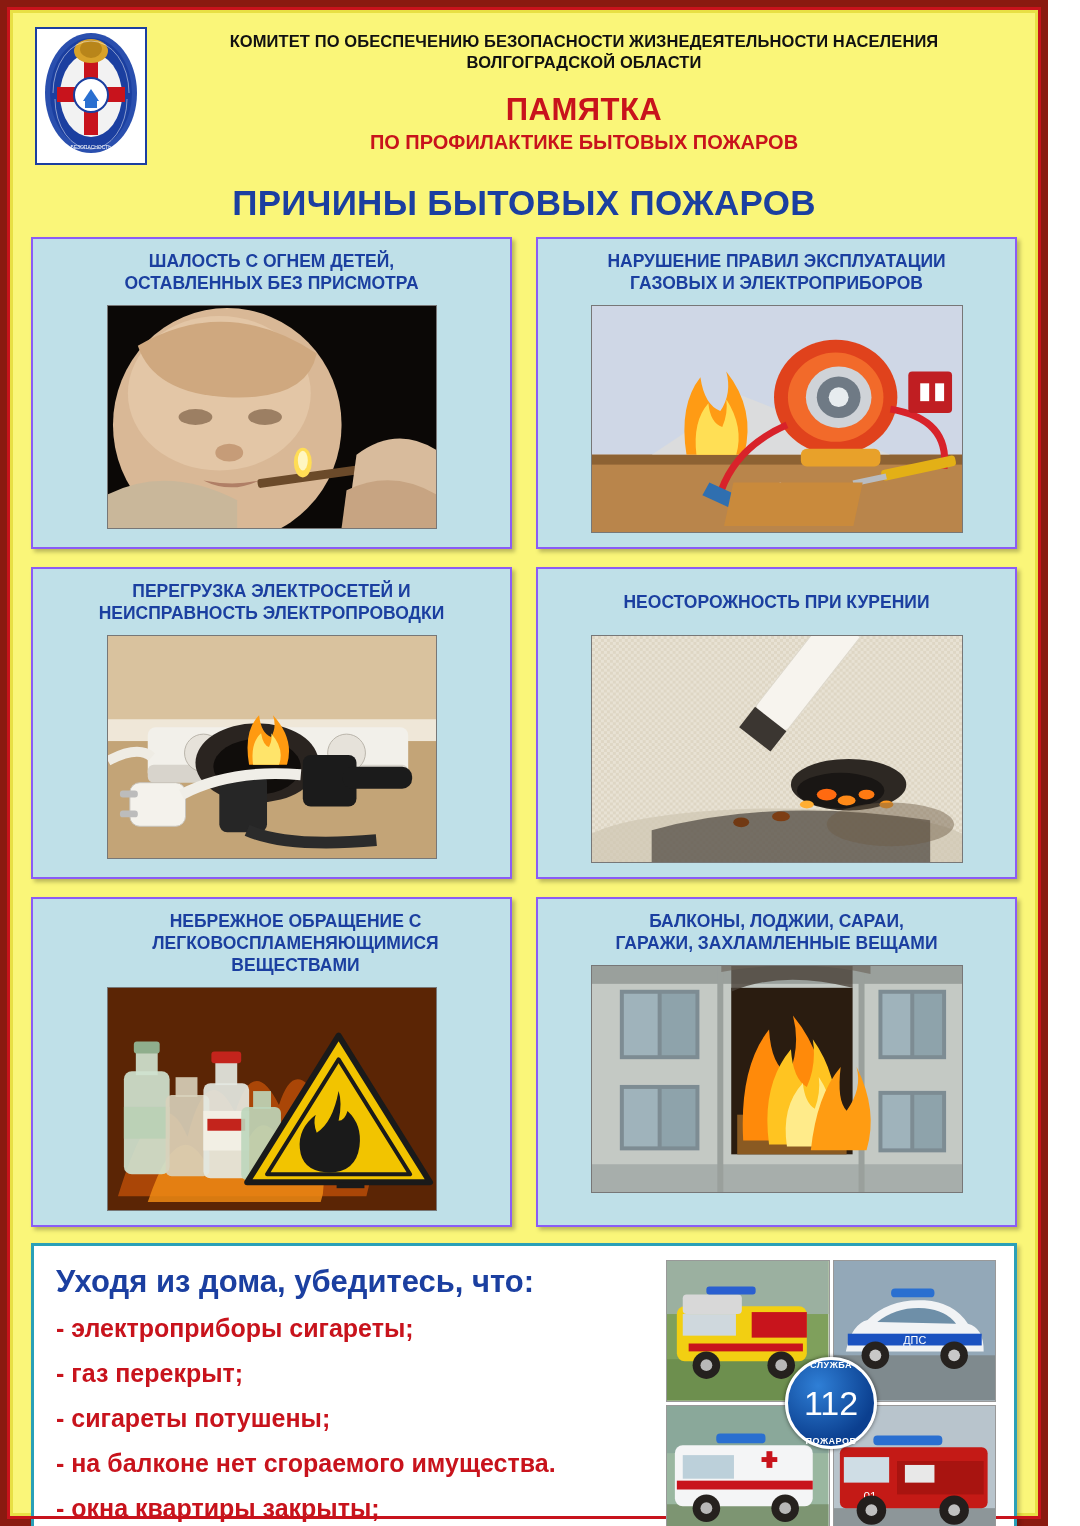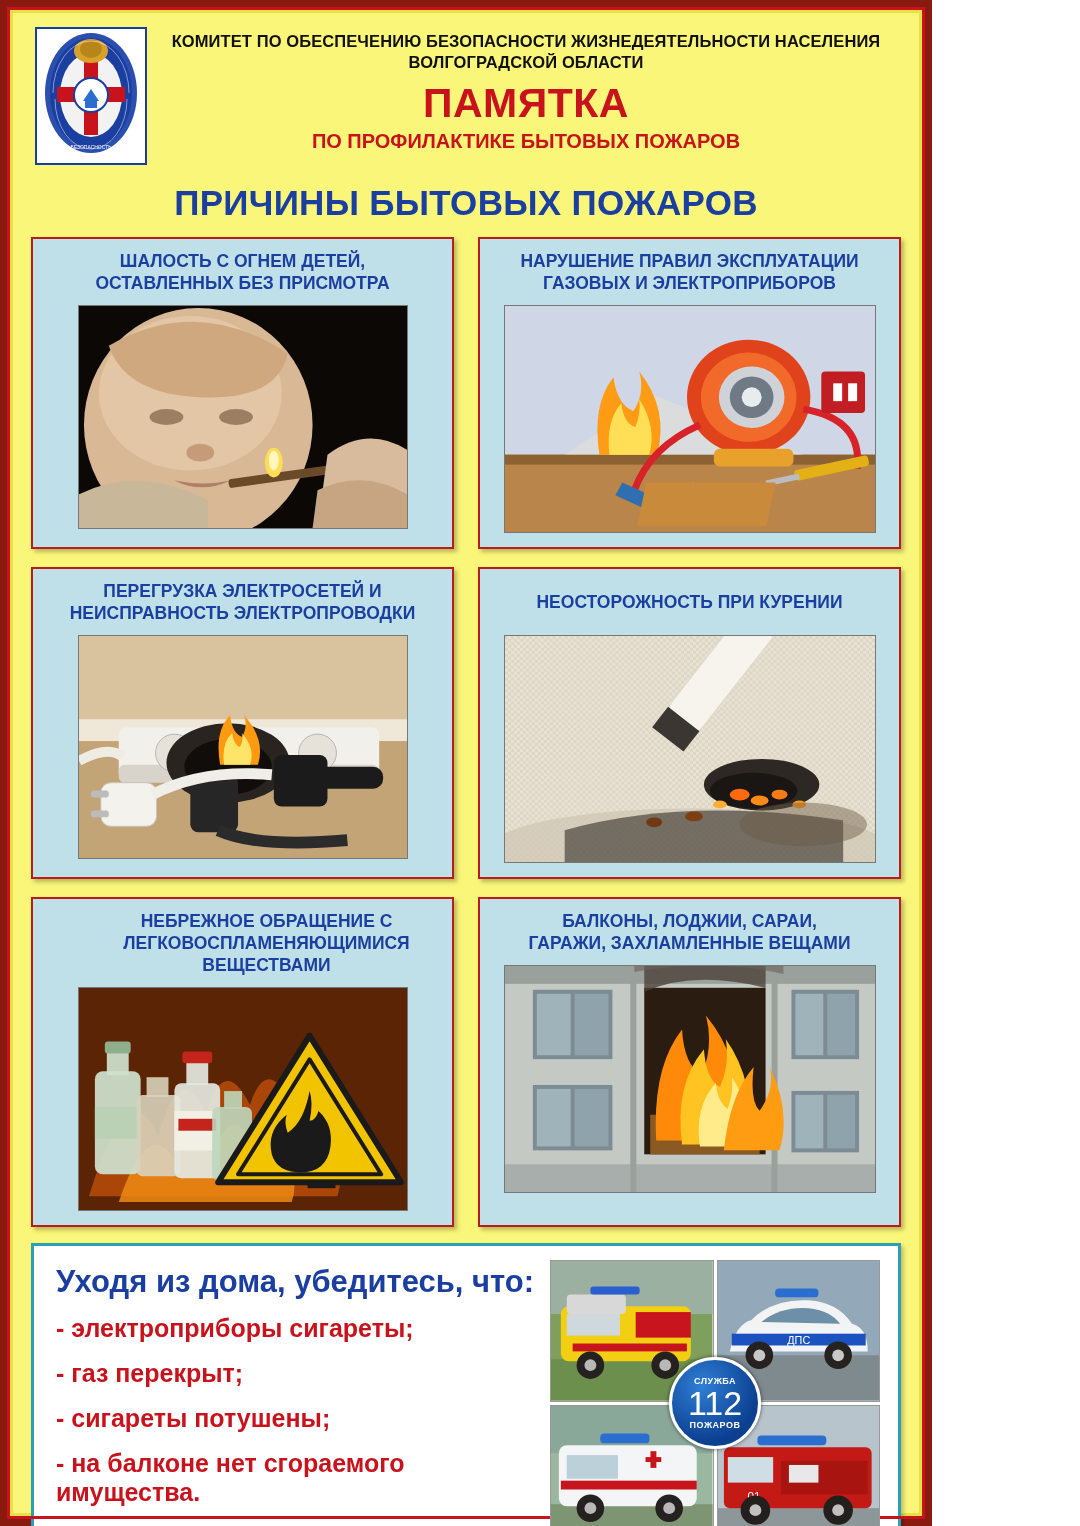--- a/index.html
+++ b/index.html
@@ -4,21 +4,21 @@
 <style>
   * { box-sizing: border-box; }
   html, body { margin: 0; padding: 0; }
   body {
     width: 1080px; height: 1526px;
     font-family: "Liberation Sans", sans-serif;
     background: #ffffff;
   }
   .poster {
     position: relative;
-    width: 932px; height: 1526px;
+    width: 1048px; height: 1526px;
     background: #8a1a10;
     padding: 10px;
   }
   .poster-inner {
     position: relative;
     width: 100%; height: 100%;
     background: #faf679;
     border: 3px solid #e8e045;
     outline: 3px solid #c8131c;
     outline-offset: 0px;
@@ -46,22 +46,22 @@
   .org-line {
     color: #111111;
     font-weight: bold;
     font-size: 16.5px;
     letter-spacing: 0.1px;
     line-height: 1.25;
   }
   .pamyatka {
     color: #c8131c;
     font-weight: bold;
-    font-size: 41px;
-    margin-top: 8px;
+    font-size: 31px;
+    margin-top: 20px;
     letter-spacing: 0.5px;
   }
   .pamyatka-sub {
     color: #c8131c;
     font-weight: bold;
     font-size: 20px;
     margin-top: 3px;
   }
   .main-title {
     text-align: center;
@@ -73,21 +73,21 @@
     letter-spacing: 0.3px;
   }
   
   .grid {
     display: grid;
     grid-template-columns: 1fr 1fr;
     gap: 18px 24px;
   }
   .card {
     background: #bfe0e8;
-    border: 2px solid #b91c1c;
+    border: 2px solid #8b5cf6;
     box-shadow: 3px 3px 4px rgba(0,0,0,0.25);
     padding: 12px 10px 14px 10px;
     display: flex;
     flex-direction: column;
     align-items: center;
   }
   .card-title {
     color: #1b3fa0;
     font-weight: bold;
     font-size: 17.5px;
@@ -151,20 +151,21 @@
     transform: translate(-50%,-50%);
     width: 92px; height: 92px;
     border-radius: 50%;
     background: radial-gradient(circle at 35% 30%, #2f7fd6, #0b3f8f 70%);
     border: 3px solid #ffffff;
     color: #ffffff;
     display: flex; flex-direction: column;
     align-items: center; justify-content: center;
     box-shadow: 0 0 4px rgba(0,0,0,.6);
     z-index: 5;
+    gap: 16px;
   }
   .badge112 .small { font-size: 9px; font-weight: bold; letter-spacing: .5px; }
   .badge112 .big { font-size: 34px; font-weight: normal; line-height: 1; }
 </style>
 </head>
 <body>
 
 <div class="poster">
   <div class="poster-inner">
 

